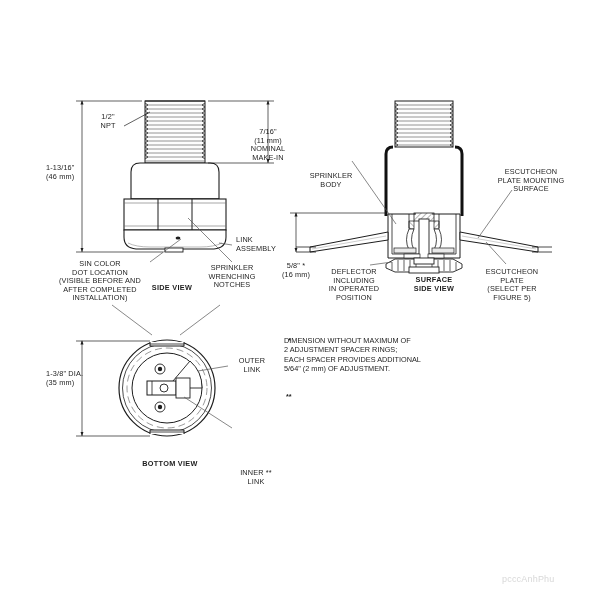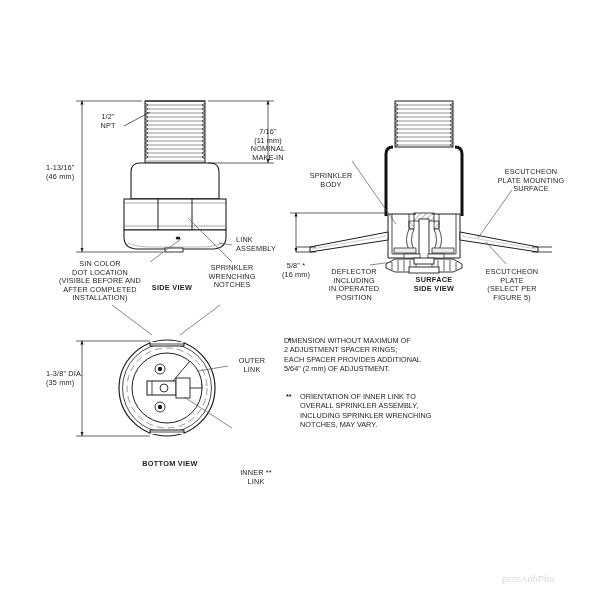--- a/index.html
+++ b/index.html
@@ -318,20 +318,16 @@
 
 <div class="lbl bold ctr" style="left:130px;top:460px;width:80px;">BOTTOM VIEW</div>
 
 <div class="noteMark" style="left:288px;top:336px;">*</div>
 <div class="note lf" style="left:284px;top:336px;width:212px;">DIMENSION WITHOUT MAXIMUM OF
 2 ADJUSTMENT SPACER RINGS;
 EACH SPACER PROVIDES ADDITIONAL
 5/64" (2 mm) OF ADJUSTMENT.</div>
 
 <div class="noteMark" style="left:286px;top:392px;">**</div>
-<div class="note lf" style="left:300px;top:392px;width:208px;">ORIENTATION OF INNER LINK TO
-OVERALL SPRINKLER ASSEMBLY,
-INCLUDING SPRINKLER WRENCHING
-NOTCHES, MAY VARY.</div>
 
 <div class="wm" style="left:502px;top:574px;">pcccAnhPhu</div>
 
 </div>
 
 </body></html>

